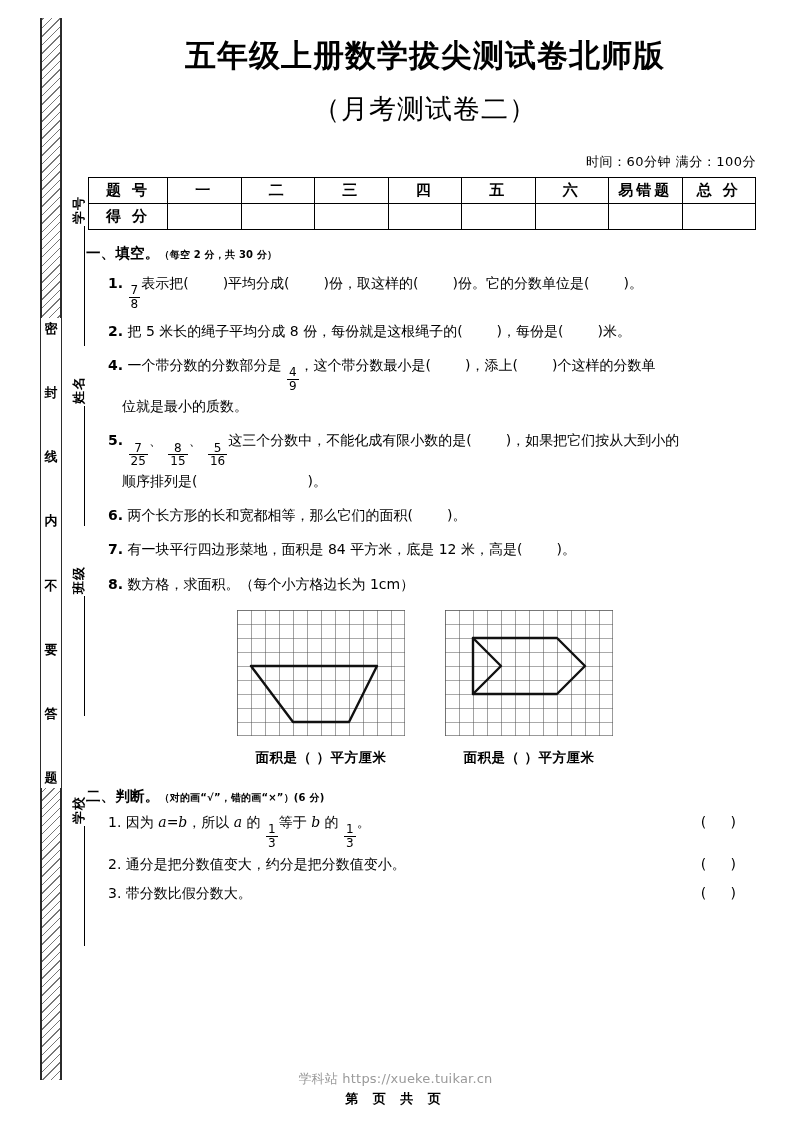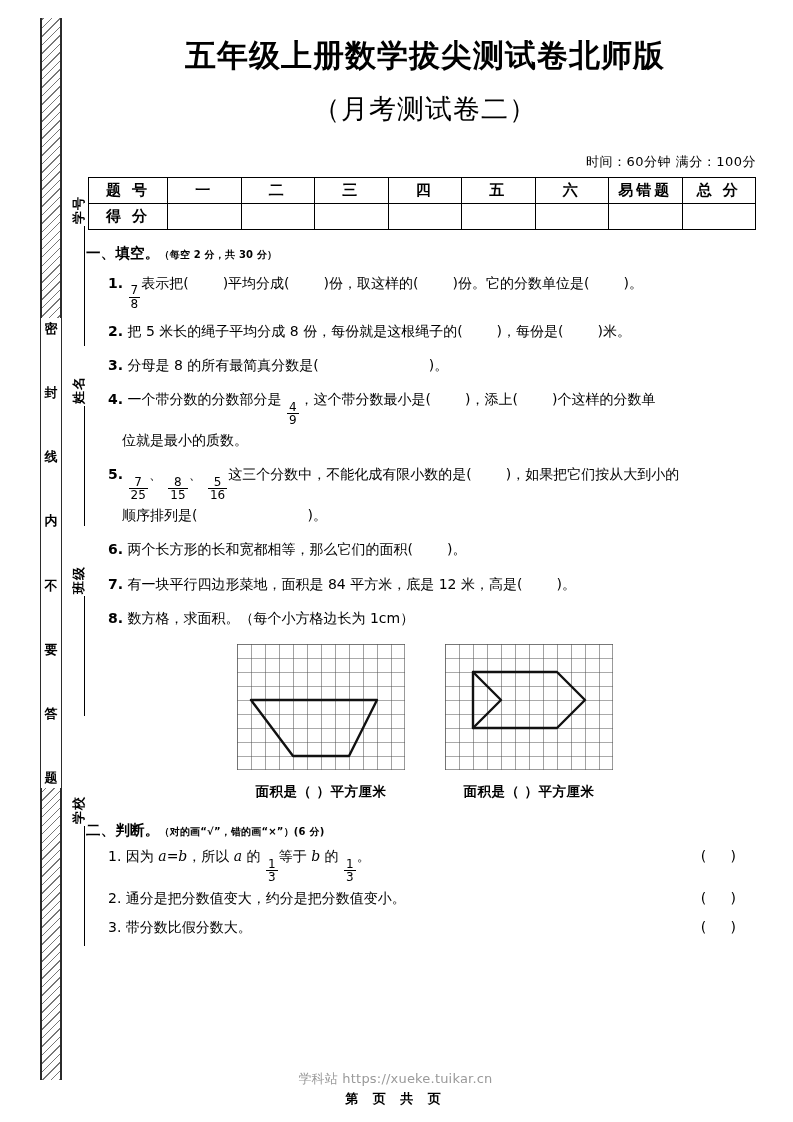--- a/index.html
+++ b/index.html
@@ -314,24 +314,20 @@
         <span class="n">7</span>
         <span class="d">8</span>
       </span><span>表示把(</span><span class="blank-s"></span><span>)平均分成(</span><span class="blank-s"></span><span>)份，取这样的(</span><span class="blank-s"></span><span>)份。它的分数单位是(</span><span class="blank-s"></span><span>)。</span>
     </div>
 
     <div class="q">
       <span class="num">2.</span>
       <span>把 5 米长的绳子平均分成 8 份，每份就是这根绳子的(</span><span class="blank-s"></span><span>)，每份是(</span><span class="blank-s"></span><span>)米。</span>
     </div>
 
-    <div class="q">
-      <span class="num">3.</span>
-      <span>分母是 8 的所有最简真分数是(</span><span class="blank-l"></span><span>)。</span>
-    </div>
 
     <div class="q">
       <span class="num">4.</span>
       <span>一个带分数的分数部分是</span>
       <span class="frac">
         <span class="n">4</span>
         <span class="d">9</span>
       </span><span>，这个带分数最小是(</span><span class="blank-s"></span><span>)，添上(</span><span class="blank-s"></span><span>)个这样的分数单</span>
       <span class="cont">位就是最小的质数。</span>
     </div>

